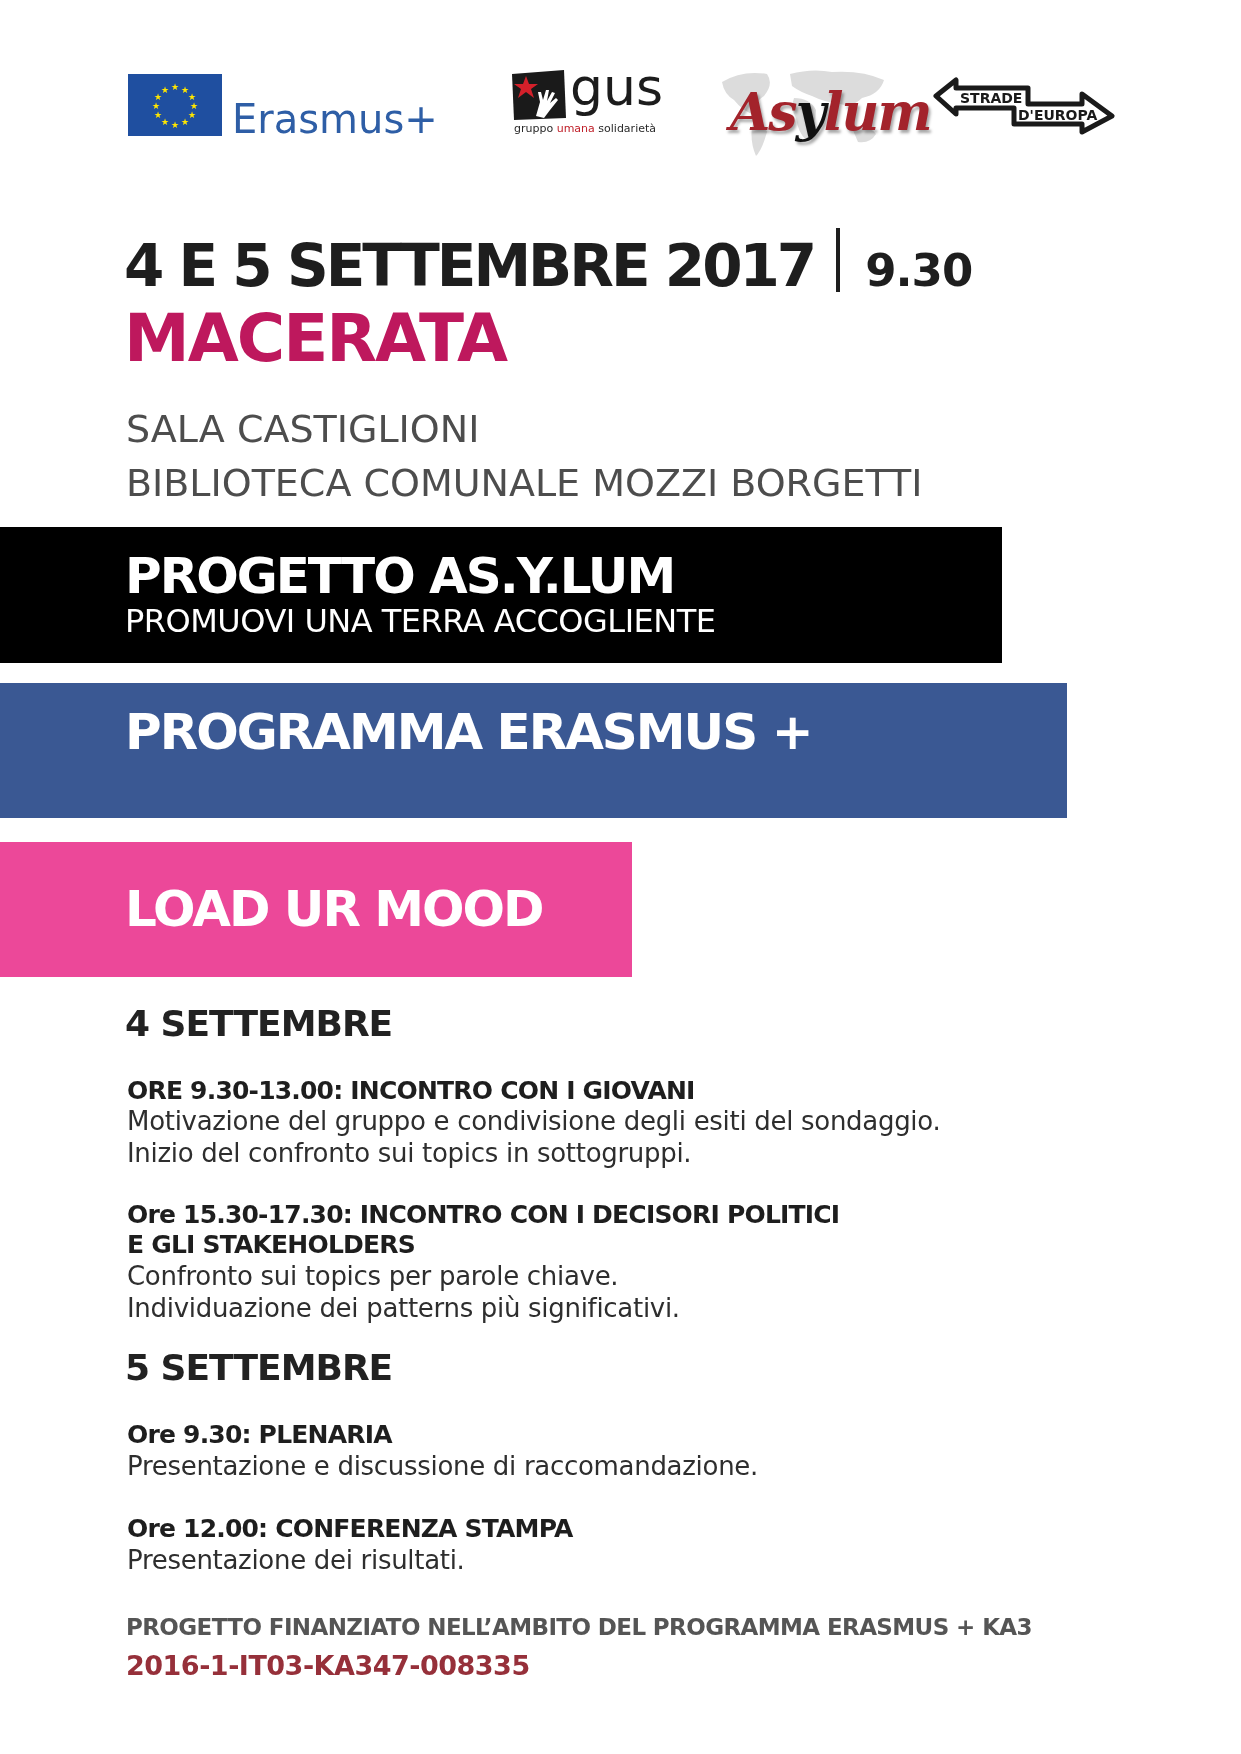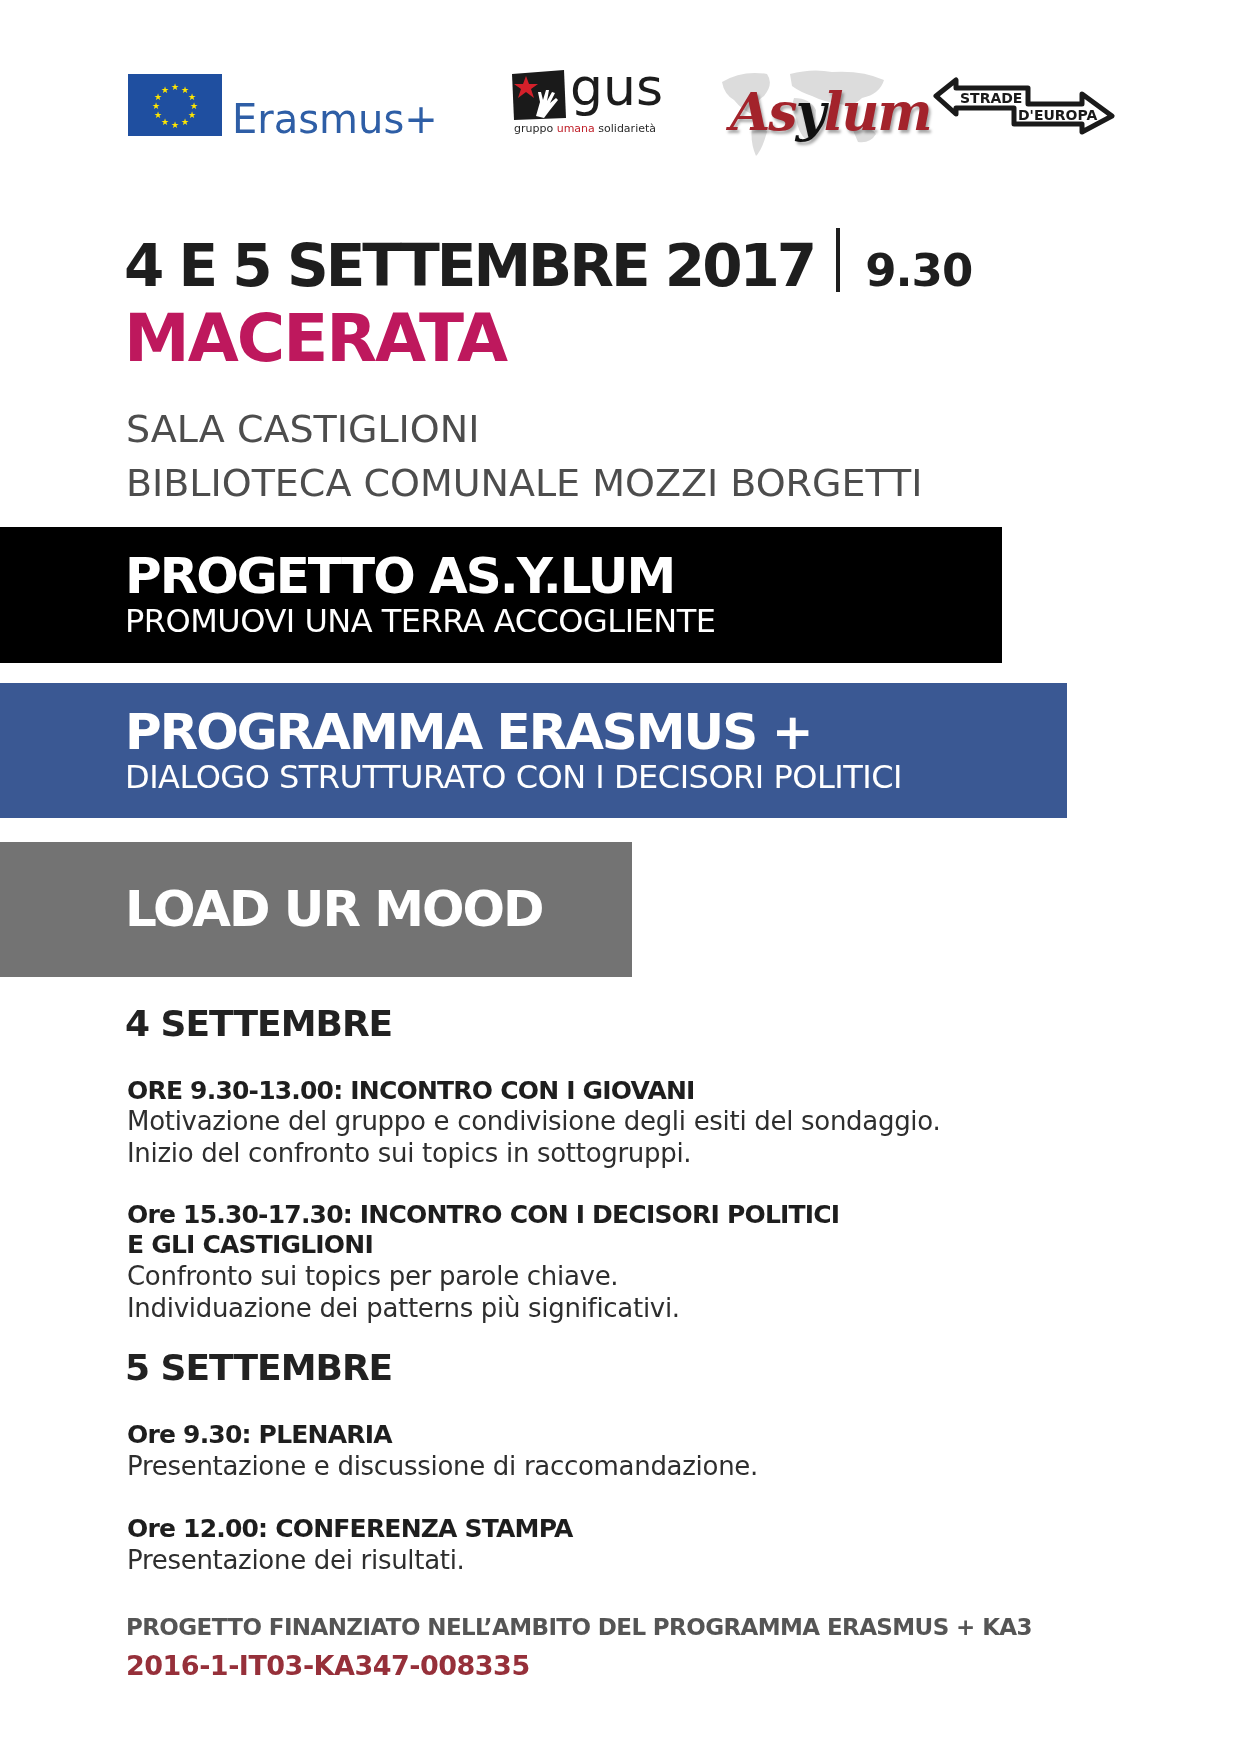--- a/index.html
+++ b/index.html
@@ -53,21 +53,21 @@
   .band .subtitle { position: absolute; left: 125px; letter-spacing: -0.5px; white-space: nowrap; }
 
   .band-red { top: 527px; width: 981px; height: 136px; background: #000000; padding-left: 21px; }
   .band-red .title { top: 20px; font-size: 50px; line-height: 58px; }
   .band-red .subtitle { top: 75px; font-size: 32px; line-height: 38px; }
 
   .band-blue { top: 683px; width: 1067px; height: 135px; background: #3a5893; }
   .band-blue .title { top: 20px; font-size: 50px; line-height: 58px; }
   .band-blue .subtitle { top: 75px; font-size: 32px; line-height: 38px; }
 
-  .band-orange { top: 842px; width: 632px; height: 135px; background: #737373; }
+  .band-orange { top: 842px; width: 632px; height: 135px; background: #ec4899; }
   .band-orange .title { top: 35px; font-size: 50px; line-height: 64px; }
 
   
   .day { position: absolute; left: 125px; font-size: 36px; font-weight: bold; color: #222;
          font-family: "DejaVu Sans", sans-serif; letter-spacing: -1px; line-height: 44px; }
   .slot-title { position: absolute; left: 127px; font-size: 25px; font-weight: bold; color: #1e1e1e;
                 font-family: "DejaVu Sans", sans-serif; letter-spacing: -0.8px; line-height: 30px; white-space: nowrap; }
   .slot-text { position: absolute; left: 127px; font-size: 26px; color: #2e2e2e;
                font-family: "DejaVu Sans", sans-serif; line-height: 31px; white-space: nowrap; letter-spacing: -0.3px; }
 
@@ -155,34 +155,33 @@
 <div class="city">MACERATA</div>
 <div class="venue venue-1">SALA CASTIGLIONI</div>
 <div class="venue venue-2">BIBLIOTECA COMUNALE MOZZI BORGETTI</div>
 
 <div class="band band-red">
   <div class="title">PROGETTO AS.Y.LUM</div>
   <div class="subtitle">PROMUOVI UNA TERRA ACCOGLIENTE</div>
 </div>
 <div class="band band-blue">
   <div class="title">PROGRAMMA ERASMUS +</div>
-  <div class="subtitle">DIALOGO STRUTTURATO CON I DECISORI POLITICI</div>
 </div>
 <div class="band band-orange">
   <div class="title">LOAD UR MOOD</div>
 </div>
 
 <div class="day day-1">4 SETTEMBRE</div>
 
 <div class="slot-title s1-title">ORE 9.30-13.00: INCONTRO CON I GIOVANI</div>
 <div class="slot-text s1-t1">Motivazione del gruppo e condivisione degli esiti del sondaggio.</div>
 <div class="slot-text s1-t2">Inizio del confronto sui topics in sottogruppi.</div>
 
 <div class="slot-title s2-title1">Ore 15.30-17.30: INCONTRO CON I DECISORI POLITICI</div>
-<div class="slot-title s2-title2">E GLI CASTIGLIONI</div>
+<div class="slot-title s2-title2">E GLI STAKEHOLDERS</div>
 <div class="slot-text s2-t1">Confronto sui topics per parole chiave.</div>
 <div class="slot-text s2-t2">Individuazione dei patterns più significativi.</div>
 
 <div class="day day-2">5 SETTEMBRE</div>
 
 <div class="slot-title s3-title">Ore 9.30: PLENARIA</div>
 <div class="slot-text s3-t1">Presentazione e discussione di raccomandazione.</div>
 
 <div class="slot-title s4-title">Ore 12.00: CONFERENZA STAMPA</div>
 <div class="slot-text s4-t1">Presentazione dei risultati.</div>

